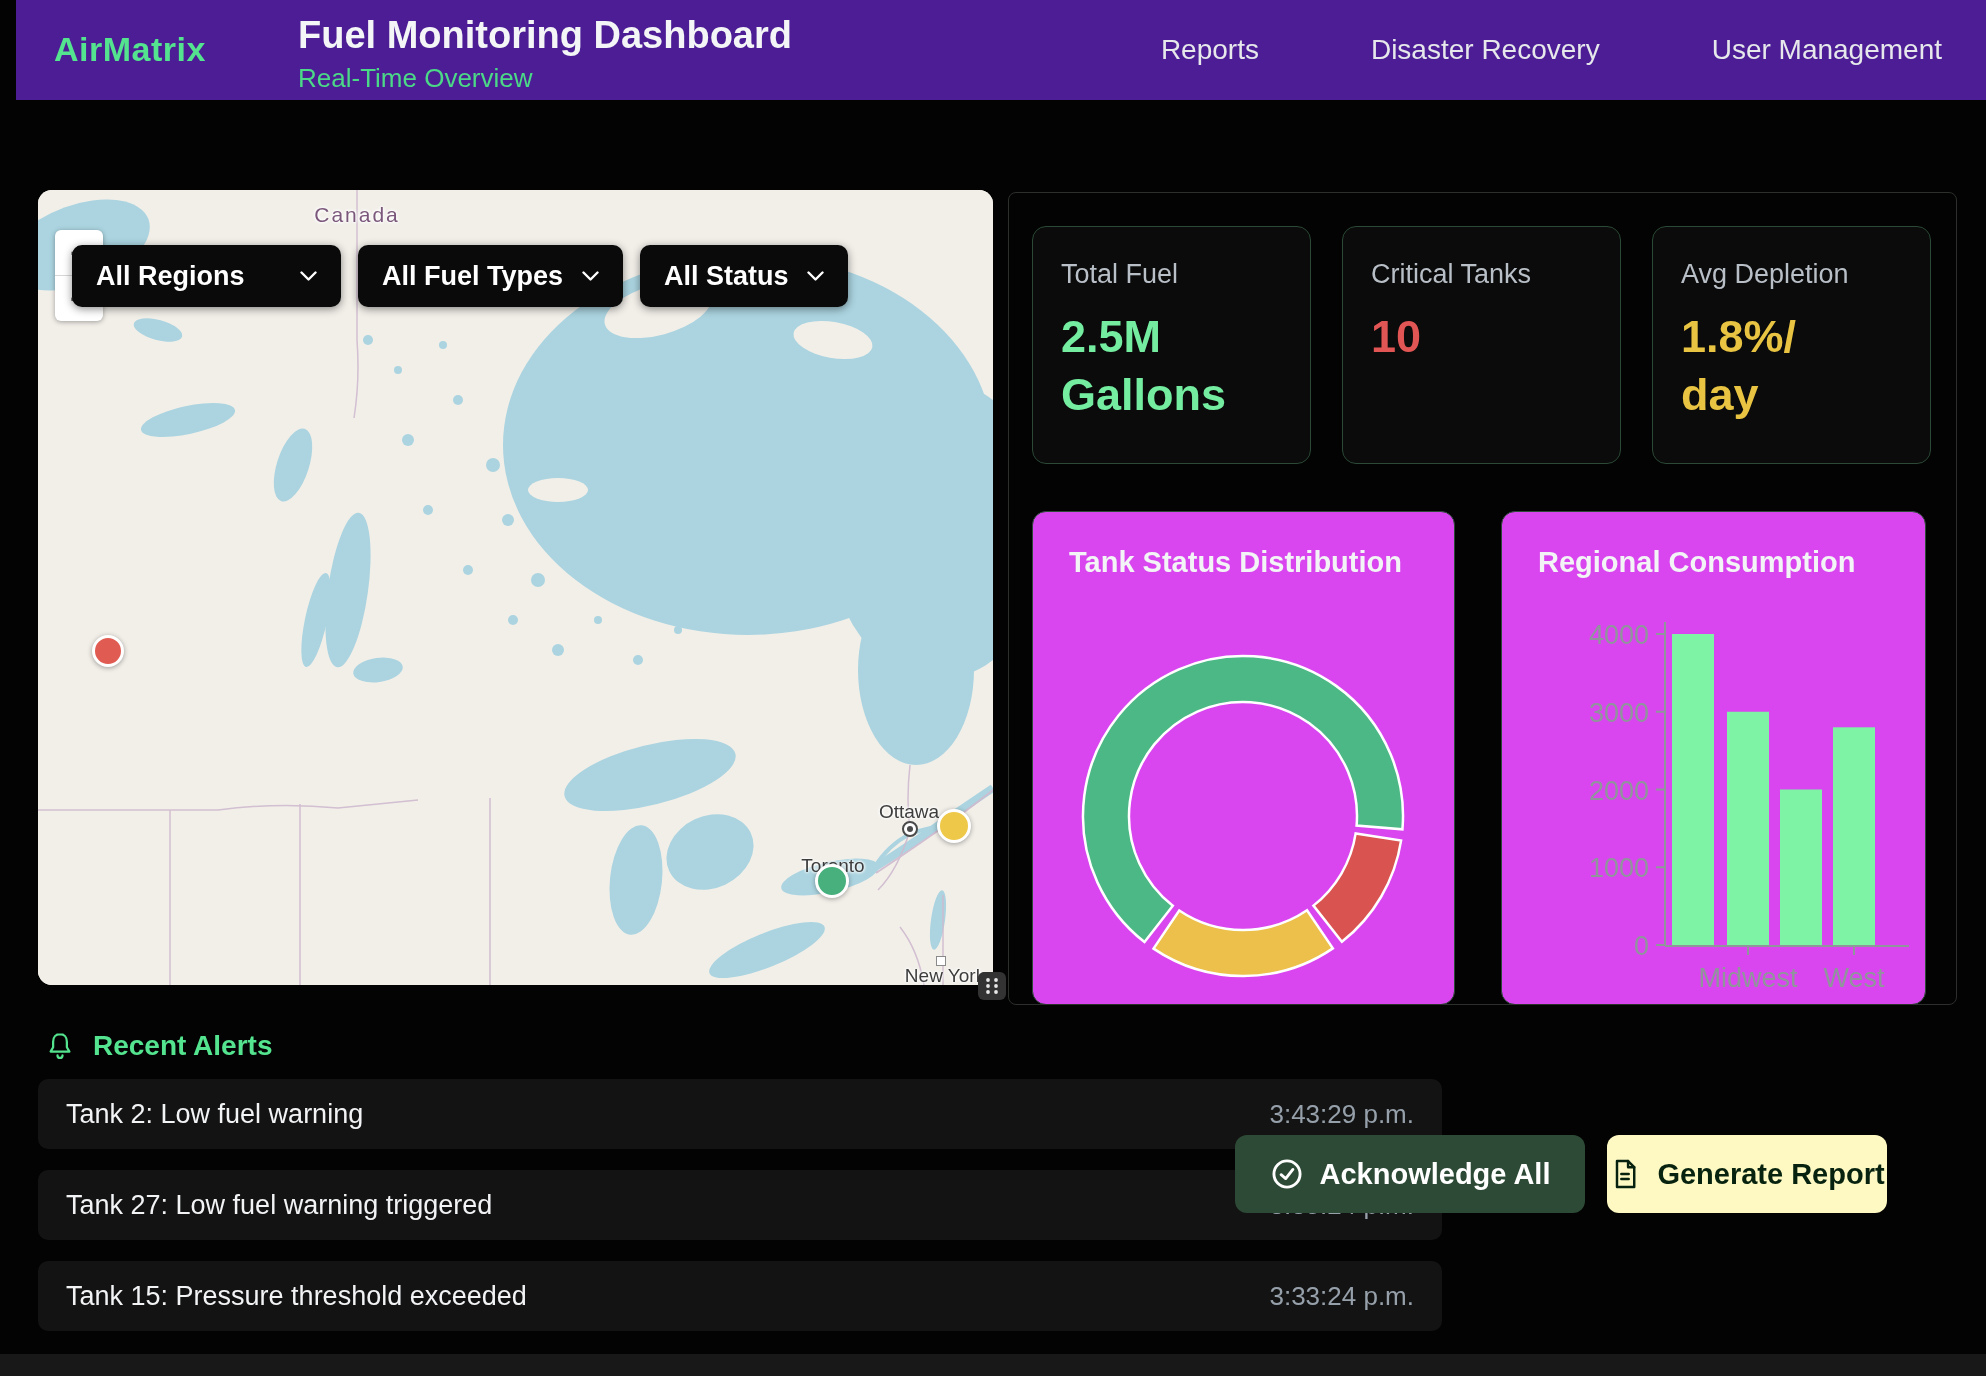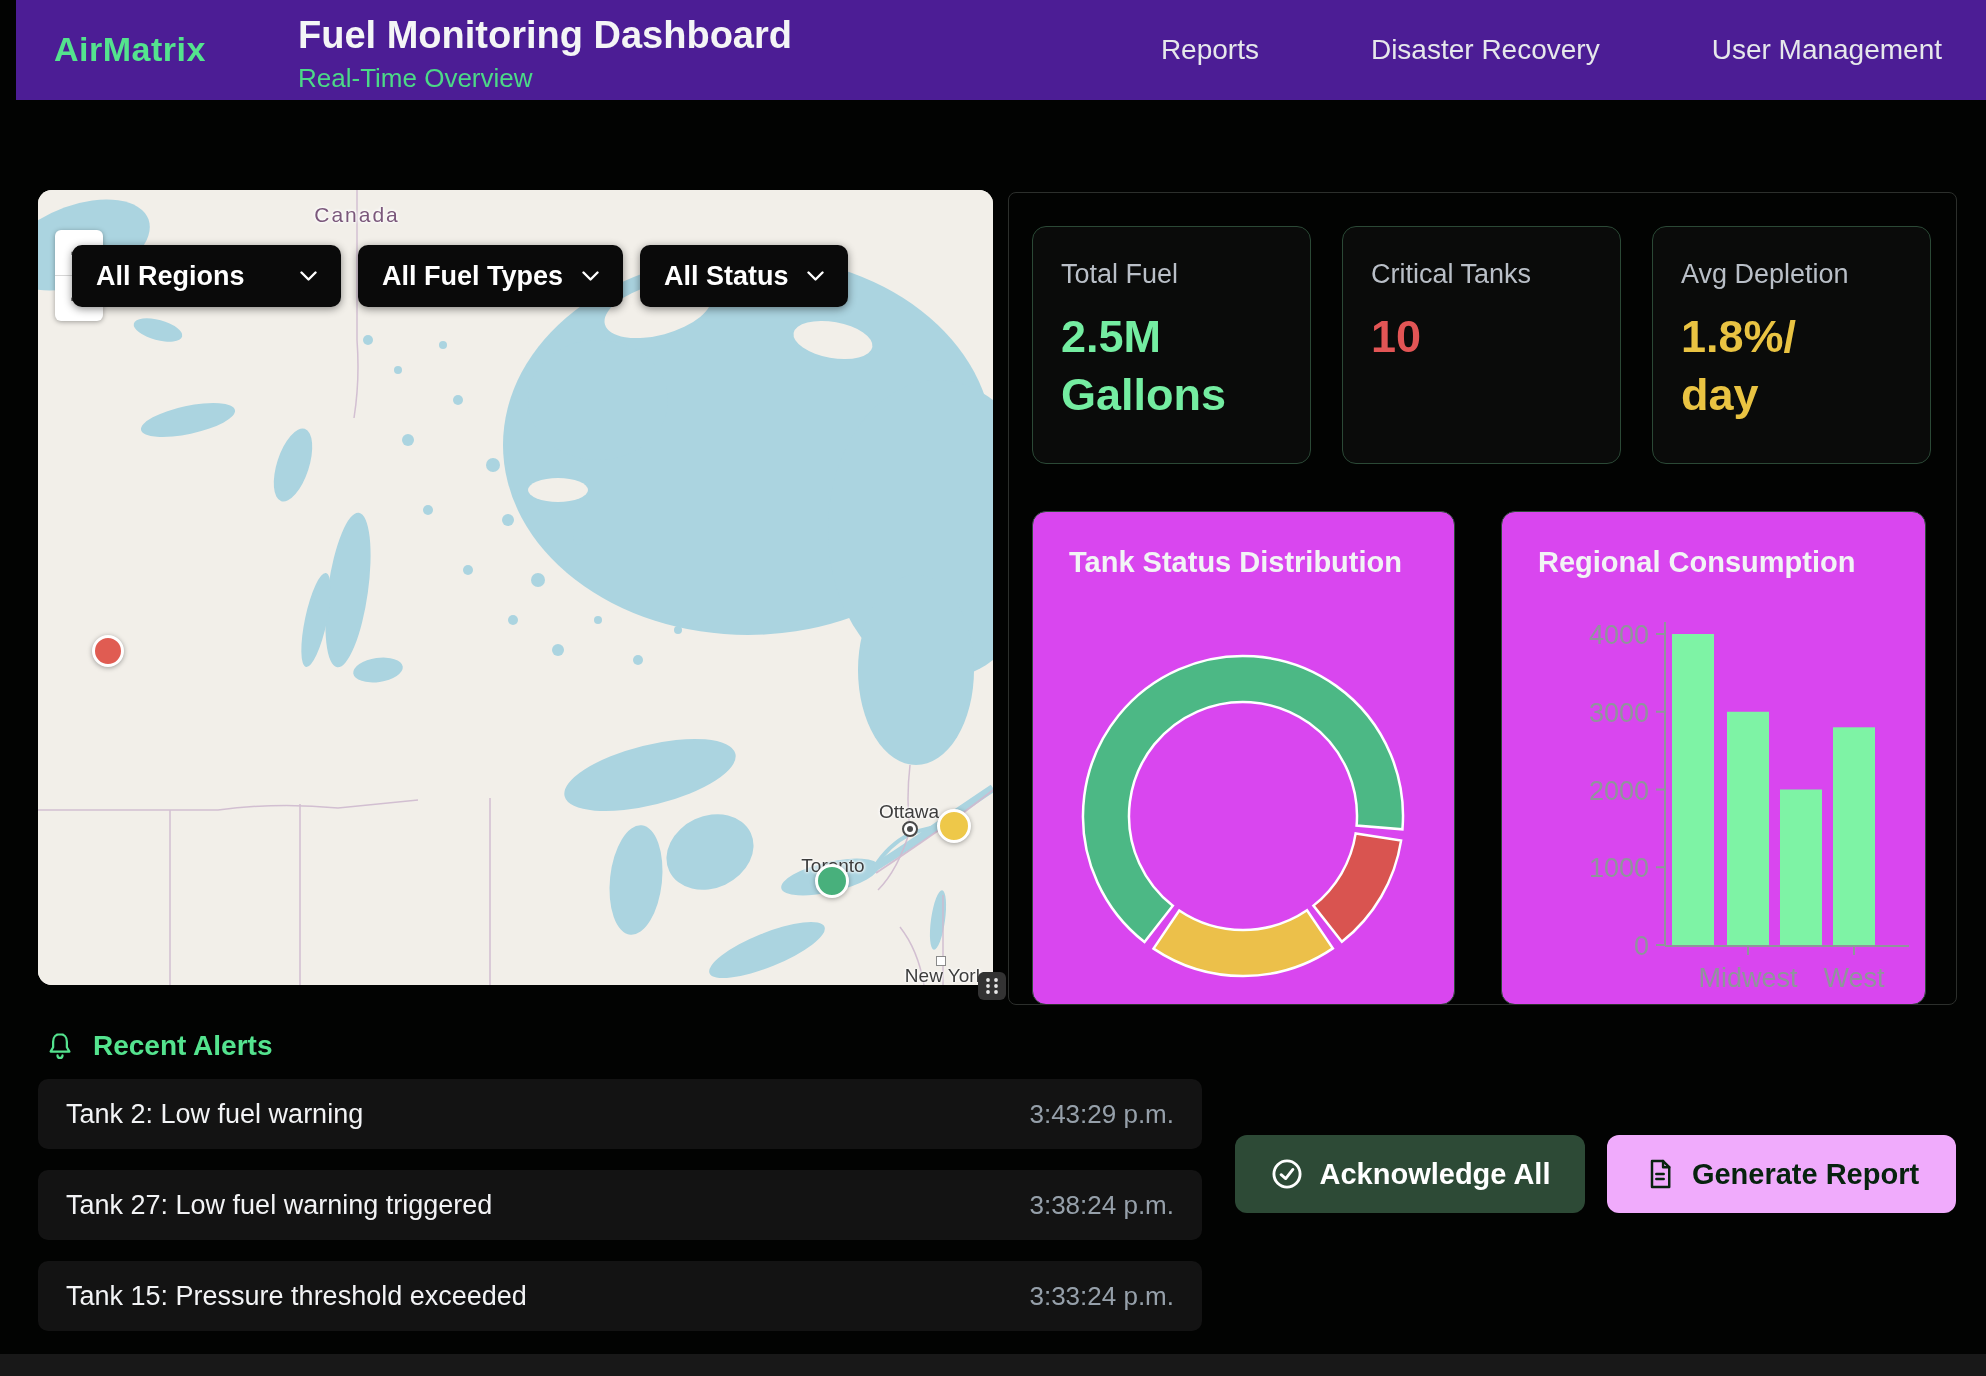--- a/index.html
+++ b/index.html
@@ -54,31 +54,31 @@
               border:1px solid #2b4936;border-radius:14px;box-sizing:border-box;}
   .chart-title{font-size:29px;font-weight:bold;color:#f2f4f5;margin:34px 0 0 36px;}
   #donut-card{left:23px;width:423px;}
   #bar-card{left:492px;width:425px;}
   #donut-svg{position:absolute;left:0;top:75px;}
   #bar-svg{position:absolute;left:0;top:0;}
 
   
   .alerts-head{position:absolute;left:45px;top:1030px;display:flex;align-items:center;gap:18px;}
   .alerts-title{font-size:28px;font-weight:bold;color:#54e38e;}
-  .alert-row{position:absolute;left:38px;width:1164px;height:70px;background:#131313;border-radius:10px;
+  .alert-row{position:absolute;left:38px;width:1404px;height:70px;background:#131313;border-radius:10px;
              display:flex;align-items:center;justify-content:space-between;padding:0 28px;
              box-sizing:border-box;cursor:pointer;}
   .alert-text{font-size:27px;color:#f2f3f5;}
   .alert-time{font-size:26px;color:#96a0aa;}
 
   
   .btn{position:absolute;top:1135px;height:78px;border-radius:12px;display:flex;align-items:center;
        justify-content:center;gap:16px;font-size:29px;font-weight:bold;cursor:pointer;box-sizing:border-box;}
   #ack-btn{left:1235px;width:350px;background:#2d4a36;color:#fff;}
-  #gen-btn{left:1607px;width:349px;background:#f0abfc;color:#07230f;}
+  #gen-btn{left:1607px;width:280px;background:#fef9c3;color:#07230f;}
 
   .footer-strip{position:absolute;left:0;top:1354px;width:1986px;height:22px;background:#181818;}
 </style>
 </head>
 <body>
 
 <header>
   <div class="logo">AirMatrix</div>
   <div class="titleblock">
     <div class="title">Fuel Monitoring Dashboard</div>

